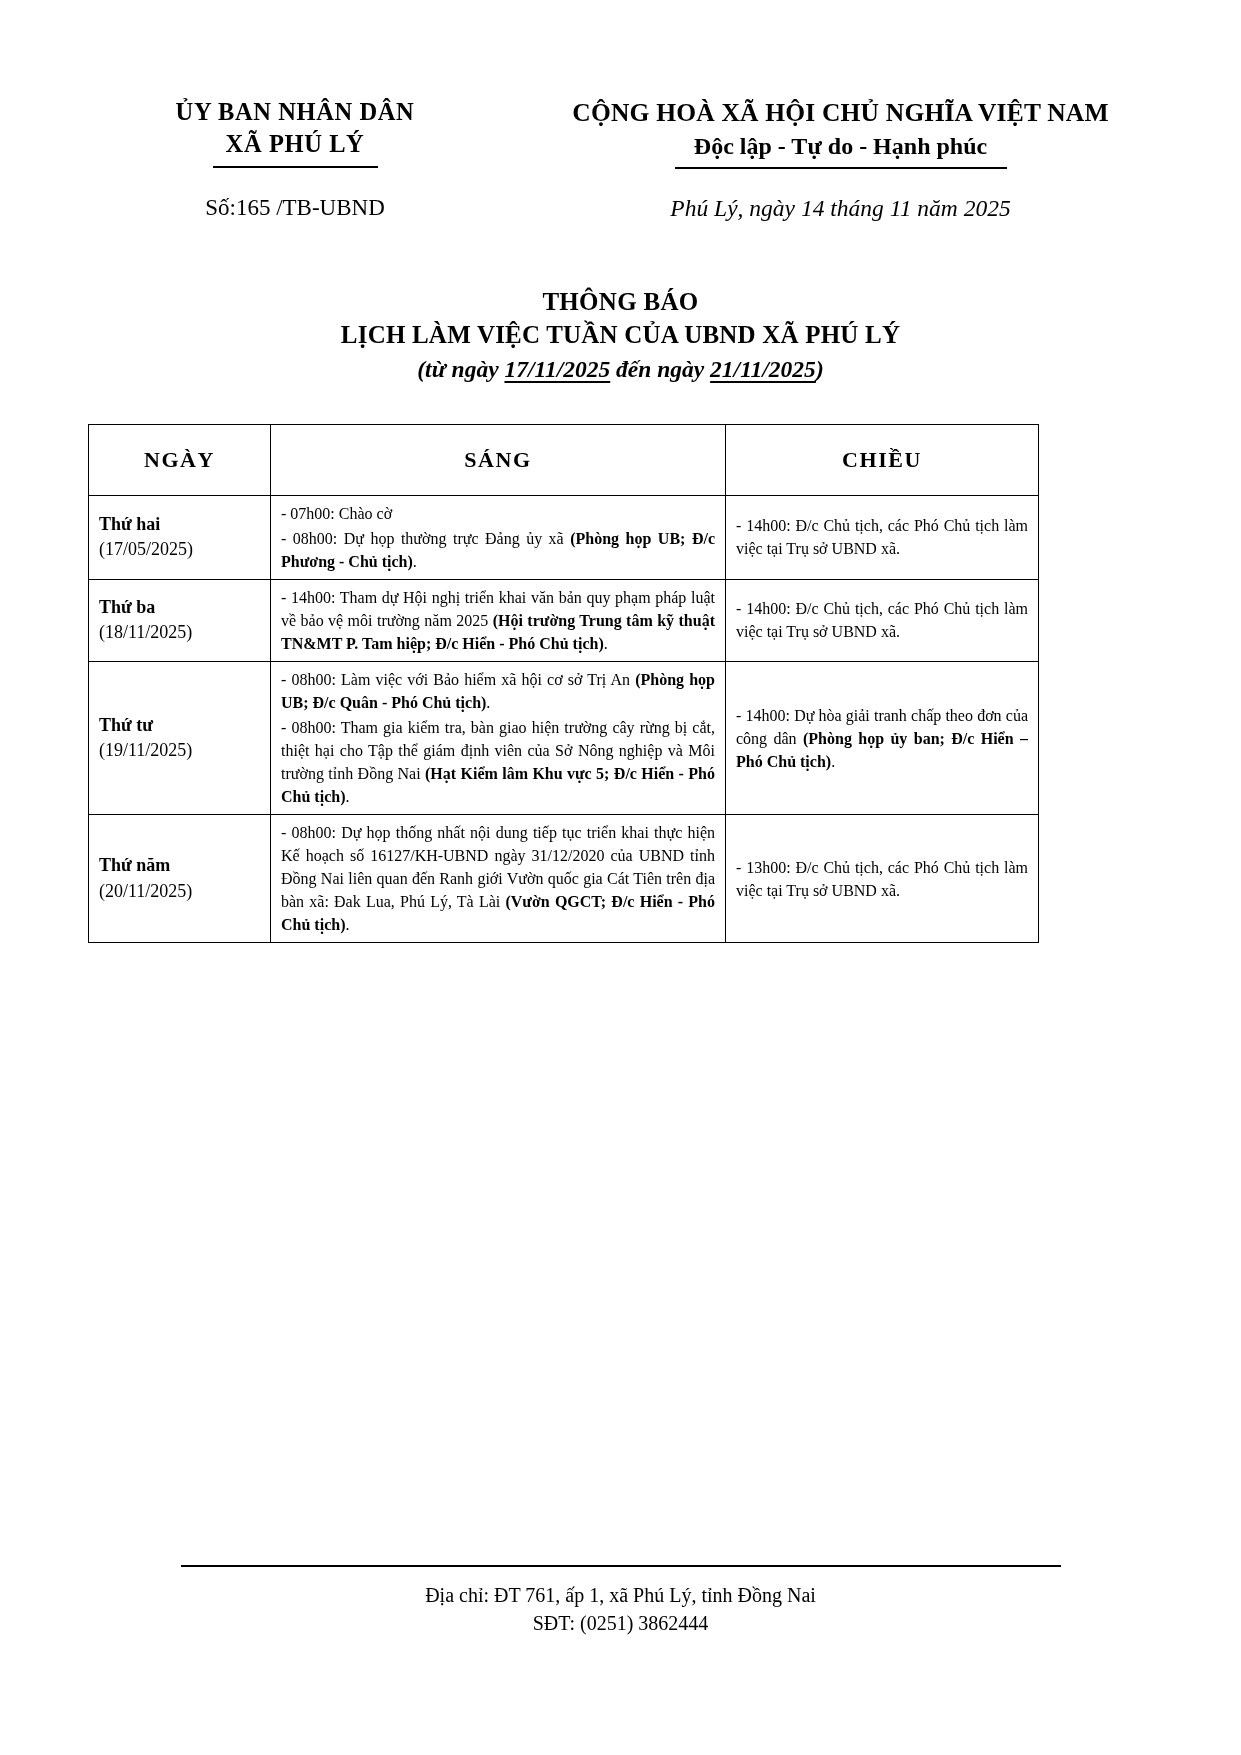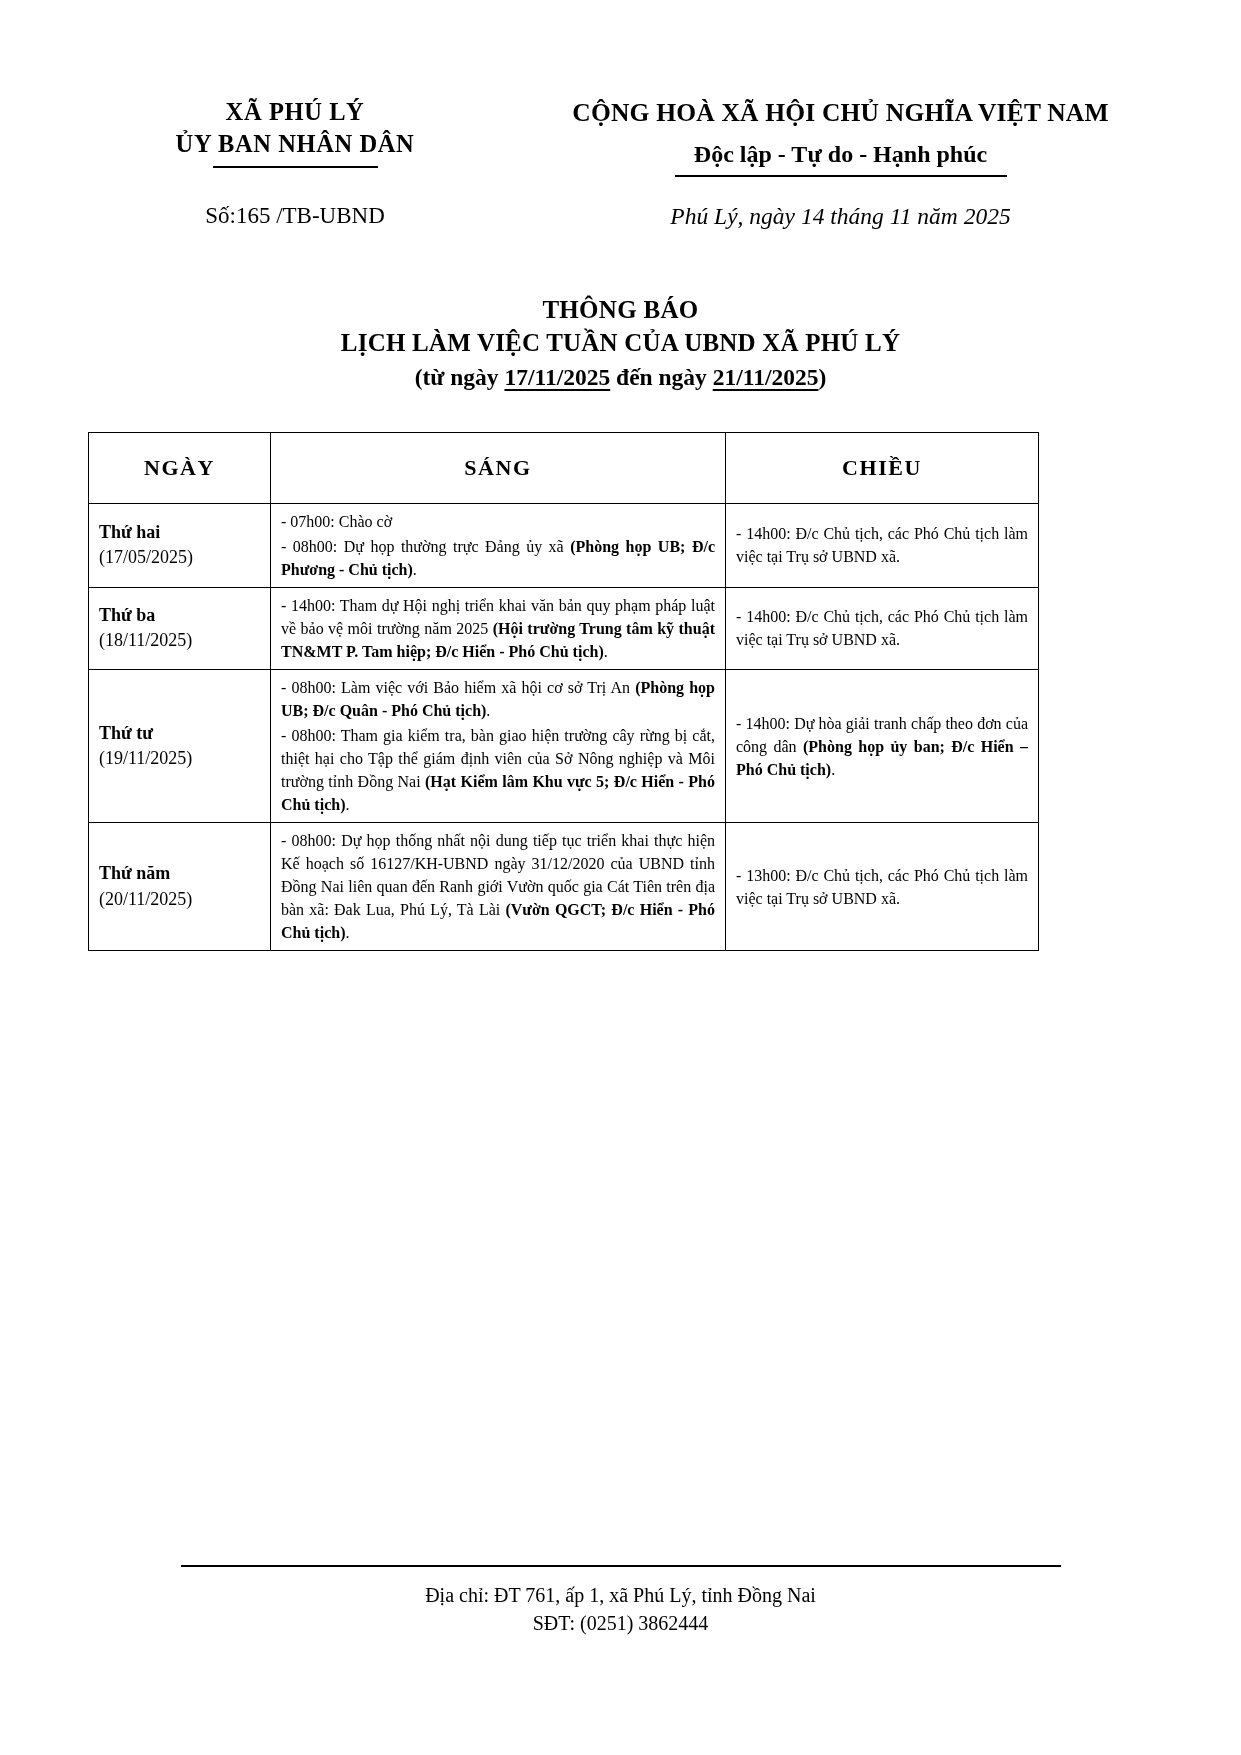--- a/index.html
+++ b/index.html
@@ -51,21 +51,21 @@
     font-weight: bold;
     font-size: 25.5px;
     letter-spacing: 0.2px;
     line-height: 1.32;
     white-space: nowrap;
   }
   .motto {
     font-weight: bold;
     font-size: 24px;
     line-height: 1.35;
-    margin-top: 8px;
+    margin-top: 0;
     white-space: nowrap;
   }
   .rule {
     height: 2px;
     background: #000;
     margin: 5px auto 0 auto;
   }
   .rule-left { width: 165px; }
   .rule-right { width: 332px; }
 
@@ -102,20 +102,21 @@
     line-height: 1.3;
   }
   .title-sub {
     font-weight: bold;
     font-size: 25px;
     letter-spacing: 0.2px;
     line-height: 1.3;
   }
   .title-range {
     font-weight: bold;
+    font-style: italic;
     font-size: 23.5px;
     line-height: 1.35;
     margin-top: 3px;
   }
   .title-range span.u {
     text-decoration: underline;
     text-underline-offset: 4px;
   }
 
   
@@ -192,22 +193,22 @@
     line-height: 1.4;
   }
 </style>
 </head>
 <body>
 
 <div class="page">
 
   <div class="doc-header">
     <div class="hdr-left">
+      <div class="org-name">ỦY BAN NHÂN DÂN</div>
       <div class="org-name">XÃ PHÚ LÝ</div>
-      <div class="org-name">ỦY BAN NHÂN DÂN</div>
       <div class="rule rule-left"></div>
     </div>
     <div class="hdr-right">
       <div class="nation-name">CỘNG HOÀ XÃ HỘI CHỦ NGHĨA VIỆT NAM</div>
       <div class="motto">Độc lập - Tự do - Hạnh phúc</div>
       <div class="rule rule-right"></div>
     </div>
   </div>
 
   <div class="meta-row">

